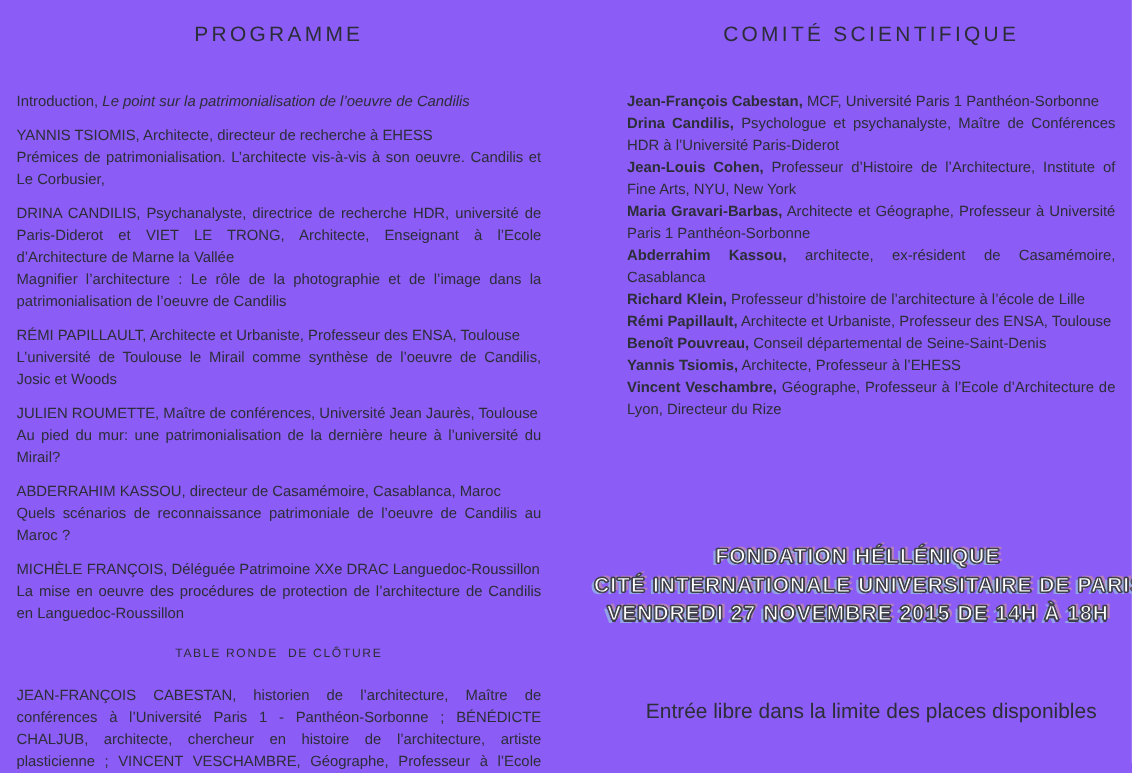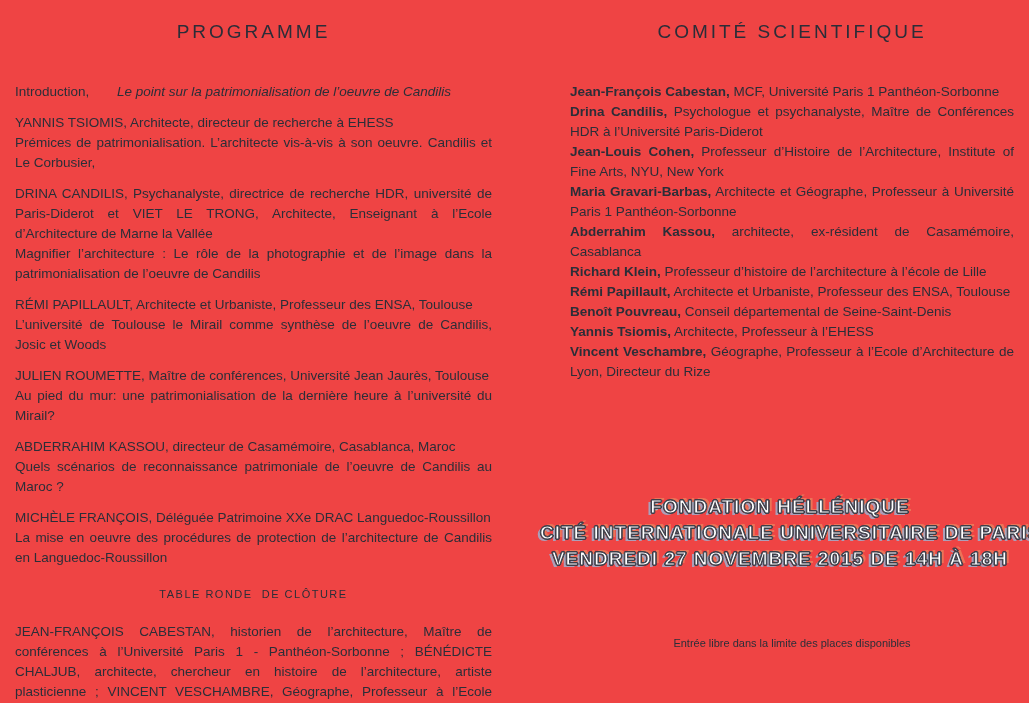--- a/index.html
+++ b/index.html
@@ -1,20 +1,20 @@
 <!DOCTYPE html>
 <html><head>
 <meta charset="utf-8">
 <style>
   html,body { margin:0; padding:0; background:#e9e9e9; }
   .page {
     position:relative;
     width:1029px; height:703px;
     margin:0 auto;
-    background:#ef4444;
+    background:#8b5cf6;
     font-family:"Liberation Sans", sans-serif;
     color:#2c2e38;
     overflow:hidden;
   }
   .col { position:absolute; top:22px; }
   .col-left  { left:15px;  width:477px; }
   .col-right { left:570px; width:444px; }
 
   .col-title {
     font-size:19px;
@@ -24,21 +24,21 @@
     color:#2b2d38;
     margin:0 0 40px 0;
   }
 
   .body-text { font-size:13.5px; line-height:20px; text-align:justify; }
 
   .prog-block { margin:0 0 11px 0; }
   .prog-head { display:block; }
   .prog-head.inline { display:inline; }
   .prog-work { display:block; }
-  .prog-work.inline { display:inline; font-style:italic;margin-left:24px; }
+  .prog-work.inline { display:inline; font-style:italic; }
 
   .section-heading {
     font-size:11px;
     letter-spacing:1.5px;
     text-align:center;
     white-space:pre-wrap;
     margin:16px 0 18px 0;
   }
 
   .member { margin:0; }
@@ -58,21 +58,21 @@
       -1px 0 0 #3e3f4a, 1px 0 0 #3e3f4a, 0 -1px 0 #3e3f4a, 0 1px 0 #3e3f4a,
       -3px 2px 0 rgba(148,189,224,0.75),
        3px -2px 0 rgba(233,176,112,0.45);
   }
   .venue div { white-space:nowrap; }
 
   .footer-entry {
     position:absolute;
     left:570px; top:637px; width:444px;
     text-align:center;
-    font-size:11px;
+    font-size:19px;
   }
   .footer-contact {
     position:absolute;
     left:525px; top:669px; width:494px;
     text-align:center;
     font-size:13.5px;
     letter-spacing:0.2px;
     margin-top:48px;
   }
 </style>

